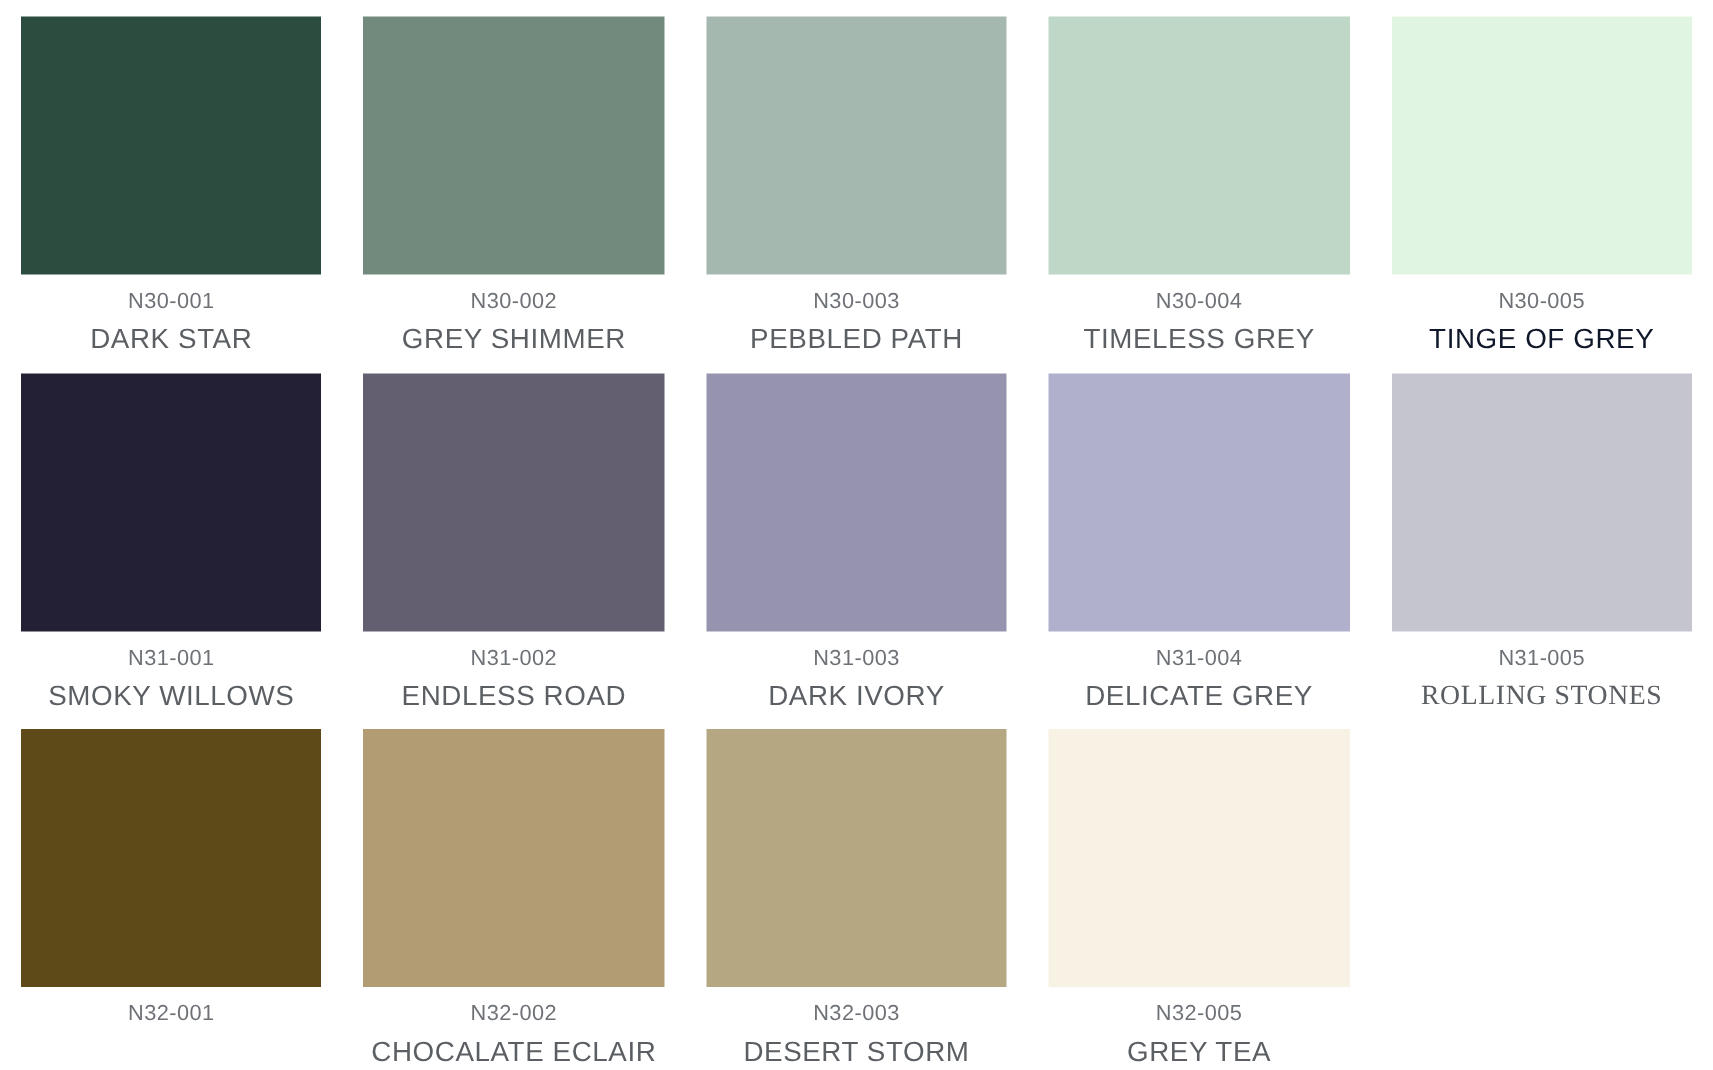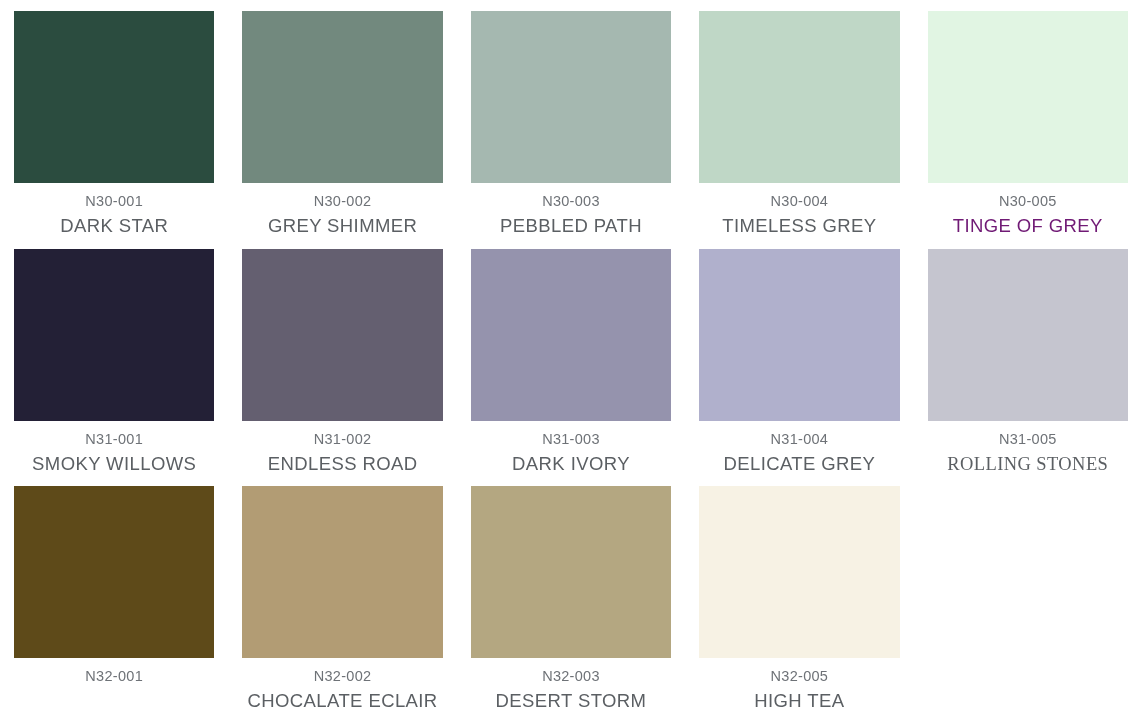--- a/index.html
+++ b/index.html
@@ -76,21 +76,21 @@
       <div class="swatch-name" style="color: rgb(91, 95, 99);">PEBBLED PATH</div>
     </div>
     <div class="swatch-card">
       <div class="swatch-chip" style="background-color: rgb(191, 215, 198);"></div>
       <div class="swatch-code" style="color: rgb(110, 114, 119);">N30-004</div>
       <div class="swatch-name" style="color: rgb(91, 95, 99);">TIMELESS GREY</div>
     </div>
     <div class="swatch-card">
       <div class="swatch-chip" style="background-color: rgb(225, 245, 227);"></div>
       <div class="swatch-code" style="color: rgb(110, 114, 119);">N30-005</div>
-      <div class="swatch-name" style="color: #701a75;">TINGE OF GREY</div>
+      <div class="swatch-name" style="color: #0f172a;">TINGE OF GREY</div>
     </div>
     <div class="swatch-card">
       <div class="swatch-chip" style="background-color: rgb(35, 32, 54);"></div>
       <div class="swatch-code" style="color: rgb(110, 114, 119);">N31-001</div>
       <div class="swatch-name" style="color: rgb(91, 95, 99);">SMOKY WILLOWS</div>
     </div>
     <div class="swatch-card">
       <div class="swatch-chip" style="background-color: rgb(100, 95, 112);"></div>
       <div class="swatch-code" style="color: rgb(110, 114, 119);">N31-002</div>
       <div class="swatch-name" style="color: rgb(91, 95, 99);">ENDLESS ROAD</div>
@@ -120,15 +120,15 @@
       <div class="swatch-name" style="color: rgb(91, 95, 99);">CHOCALATE ECLAIR</div>
     </div>
     <div class="swatch-card">
       <div class="swatch-chip" style="background-color: rgb(180, 167, 129);"></div>
       <div class="swatch-code" style="color: rgb(110, 114, 119);">N32-003</div>
       <div class="swatch-name" style="color: rgb(91, 95, 99);">DESERT STORM</div>
     </div>
     <div class="swatch-card">
       <div class="swatch-chip" style="background-color: rgb(247, 242, 228);"></div>
       <div class="swatch-code" style="color: rgb(110, 114, 119);">N32-005</div>
-      <div class="swatch-name" style="color: rgb(91, 95, 99);">HIGH TEA</div>
+      <div class="swatch-name" style="color: rgb(91, 95, 99);">GREY TEA</div>
     </div>
   </div>
 
 </body></html>

